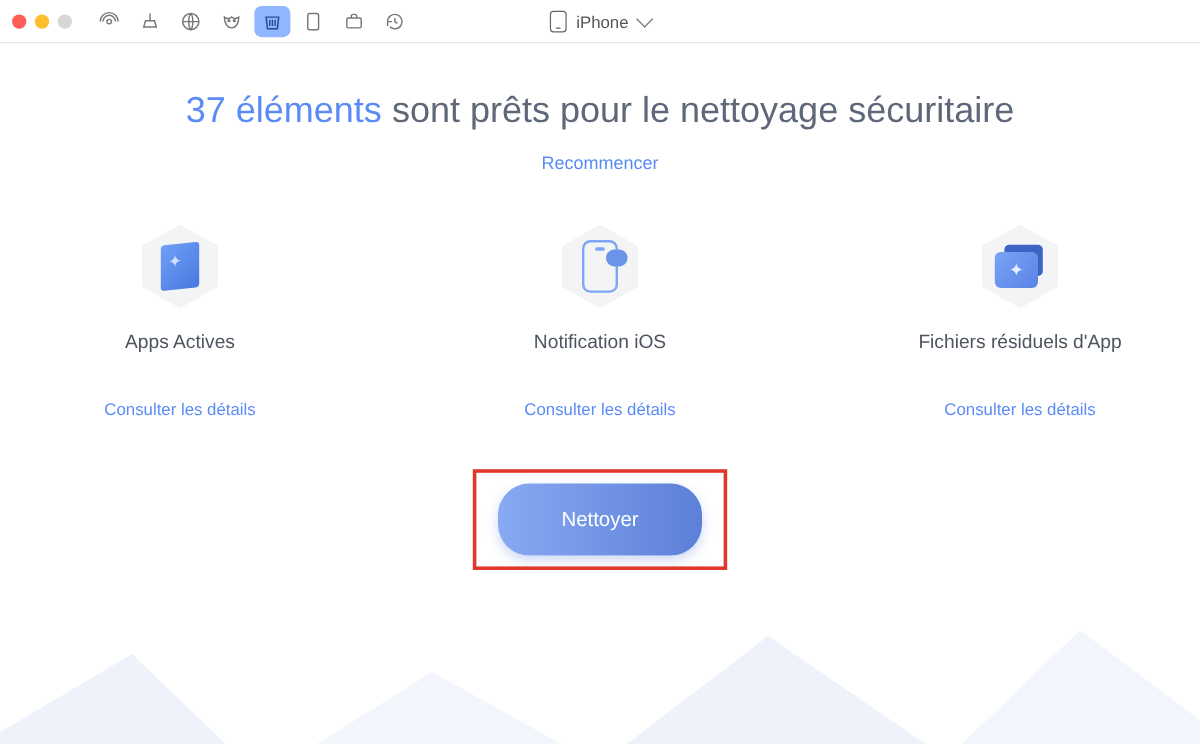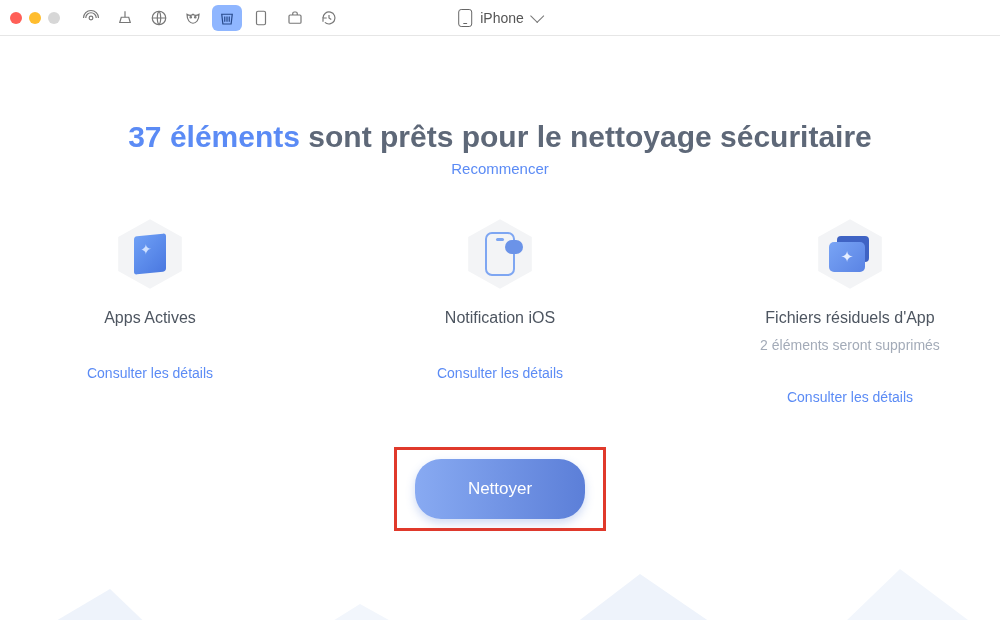--- a/index.html
+++ b/index.html
@@ -11,24 +11,24 @@
   .toolbar-icons { display:flex; gap:4px; align-items:center; }
   .ticon { width:30px; height:26px; display:flex; align-items:center; justify-content:center; border-radius:6px; color:#6d6d6d; cursor:pointer; }
   .ticon svg { width:18px; height:18px; stroke:#777; fill:none; stroke-width:1.6; }
   .ticon.active { background:#8fb6ff; }
   .ticon.active svg { stroke:#27498a; }
   .device-picker { position:absolute; left:50%; transform:translateX(-50%); display:flex; align-items:center; gap:8px; color:#555; font-size:14px; cursor:pointer; }
   .device-picker .phone-ic{width:14px;height:18px;border:1.5px solid #666;border-radius:3px;position:relative;}
   .device-picker .phone-ic:after{content:"";position:absolute;bottom:1.5px;left:50%;transform:translateX(-50%);width:4px;height:1.5px;background:#666;border-radius:1px;}
   .chev{width:10px;height:10px;border-right:1.5px solid #777;border-bottom:1.5px solid #777;transform:rotate(45deg);margin-top:-4px;}
   .main { position:relative; height:584px; text-align:center; }
-  .headline { margin-top:84px; font-size:30px; font-weight:700; color:#5e6878; }
+  .headline { margin-top:40px; font-size:30px; font-weight:400; color:#5e6878; }
   .headline .count{color:#5b8bf5;}
   .sub { margin-top:18px; font-size:15px; color:#97a0ad; }
-  .restart { margin-top:6px; font-size:15px; color:#5b8bf5; cursor:pointer; }
+  .restart { margin-top:18px; font-size:15px; color:#5b8bf5; cursor:pointer; }
   .cards { margin-top:40px; display:flex; justify-content:center; gap:140px; }
   .card { width:210px; display:flex; flex-direction:column; align-items:center; }
   .hex { width:74px; height:74px; background:#f3f4f6; clip-path:polygon(50% 3%,93% 27%,93% 73%,50% 97%,7% 73%,7% 27%); display:flex; align-items:center; justify-content:center; margin-bottom:18px; }
   .card-title { font-size:16px; color:#4d5560; font-weight:400; margin-bottom:10px; }
   .card-sub { font-size:14px; color:#a3abb8; margin-bottom:8px; }
   .card-link { font-size:14px; color:#5b8bf5; cursor:pointer;margin-top:28px; }
   .btn-wrap { margin:42px auto 0; width:212px; height:84px; border:3px solid #e0392b; display:flex; align-items:center; justify-content:center; }
   .clean-btn { width:170px; height:60px; border:none; border-radius:26px; background:linear-gradient(90deg,#88aaf2 0%,#5c7fd8 100%); color:#fff; font-size:17px; box-shadow:0 4px 10px rgba(90,130,220,.3); cursor:pointer; }
   .mountains{position:absolute;bottom:0;left:0;width:1000px;height:170px;pointer-events:none;}
   
@@ -133,21 +133,20 @@
       <div class="card-link">Consulter les détails</div>
     </div>
     <div class="card">
       <div class="hex">
           <div class="resid-ic">
             <div class="back"></div>
             <div class="front">✦</div>
           </div>
         </div>
       <div class="card-title">Fichiers résiduels d'App</div>
-      <div class="card-sub">2 éléments seront supprimés</div>
       <div class="card-link">Consulter les détails</div>
     </div>
   </div>
 
   <div class="btn-wrap">
     <button class="clean-btn">Nettoyer</button>
   </div>
 
   <svg class="mountains" viewBox="0 0 1000 170" preserveAspectRatio="none">
     <path d="M0 170 L0 120 L110 55 L230 170 Z" fill="#eef3fb"></path>

